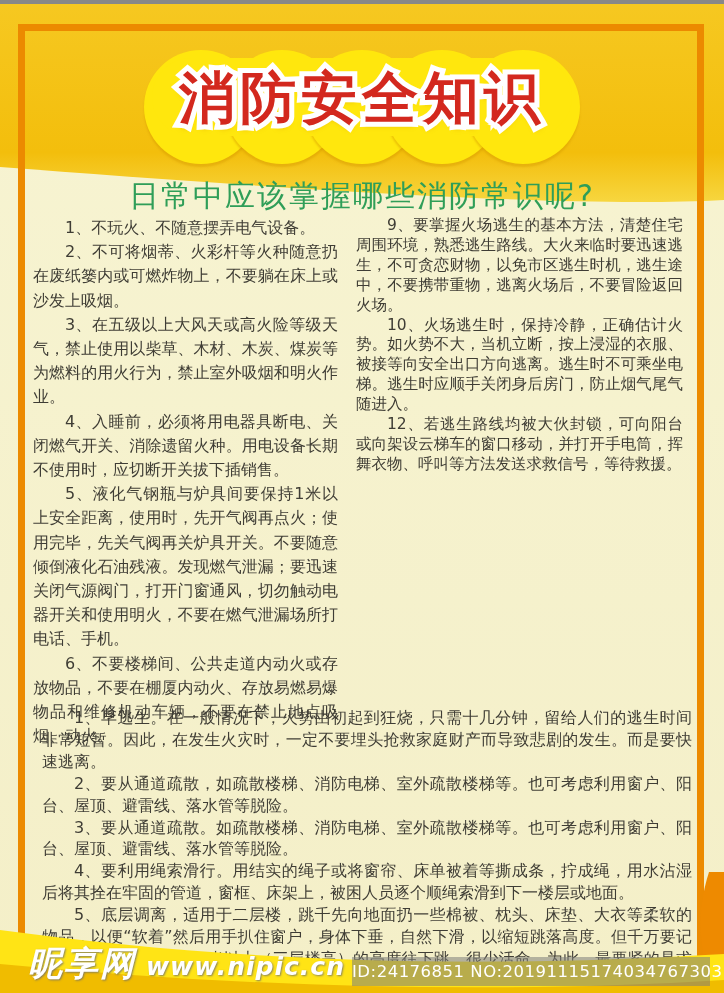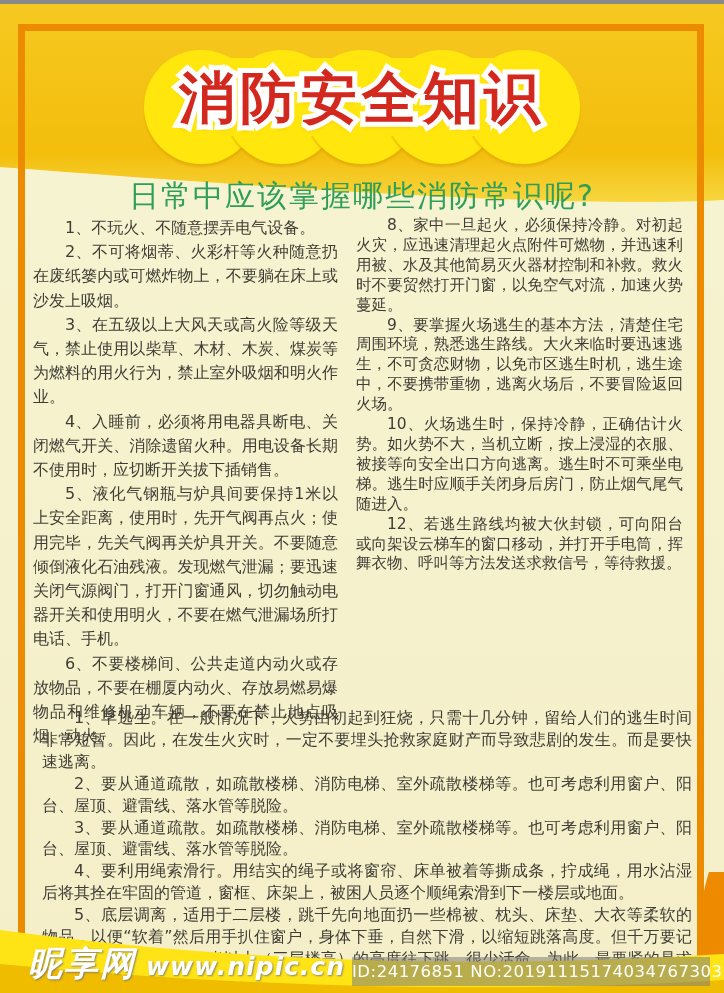--- a/index.html
+++ b/index.html
@@ -123,21 +123,20 @@
   <div class="columns">
     <div class="col-left">
       <p class="tip">1、不玩火、不随意摆弄电气设备。</p>
       <p class="tip">2、不可将烟蒂、火彩杆等火种随意扔在废纸篓内或可燃炸物上，不要躺在床上或沙发上吸烟。</p>
       <p class="tip">3、在五级以上大风天或高火险等级天气，禁止使用以柴草、木材、木炭、煤炭等为燃料的用火行为，禁止室外吸烟和明火作业。</p>
       <p class="tip">4、入睡前，必须将用电器具断电、关闭燃气开关、消除遗留火种。用电设备长期不使用时，应切断开关拔下插销售。</p>
       <p class="tip">5、液化气钢瓶与炉具间要保持1米以上安全距离，使用时，先开气阀再点火；使用完毕，先关气阀再关炉具开关。不要随意倾倒液化石油残液。发现燃气泄漏；要迅速关闭气源阀门，打开门窗通风，切勿触动电器开关和使用明火，不要在燃气泄漏场所打电话、手机。</p>
       <p class="tip">6、不要楼梯间、公共走道内动火或存放物品，不要在棚厦内动火、存放易燃易爆物品和维修机动车辆，不要在禁止地点吸烟、动火。</p>
     </div>
     <div class="col-right">
-      <p class="tip">8、家中一旦起火，必须保持冷静。对初起火灾，应迅速清理起火点附件可燃物，并迅速利用被、水及其他简易灭火器材控制和补救。救火时不要贸然打开门窗，以免空气对流，加速火势蔓延。</p>
       <p class="tip">9、要掌握火场逃生的基本方法，清楚住宅周围环境，熟悉逃生路线。大火来临时要迅速逃生，不可贪恋财物，以免市区逃生时机，逃生途中，不要携带重物，逃离火场后，不要冒险返回火场。</p>
       <p class="tip">10、火场逃生时，保持冷静，正确估计火势。如火势不大，当机立断，按上浸湿的衣服、被接等向安全出口方向逃离。逃生时不可乘坐电梯。逃生时应顺手关闭身后房门，防止烟气尾气随进入。</p>
       <p class="tip">12、若逃生路线均被大伙封锁，可向阳台或向架设云梯车的窗口移动，并打开手电筒，挥舞衣物、呼叫等方法发送求救信号，等待救援。</p>
     </div>
   </div>
 
   <div class="bottom-tips">
     <p class="tip">1、早逃生。在一般情况下，火势由初起到狂烧，只需十几分钟，留给人们的逃生时间非常短暂。因此，在发生火灾时，一定不要埋头抢救家庭财产而导致悲剧的发生。而是要快速逃离。</p>
     <p class="tip">2、要从通道疏散，如疏散楼梯、消防电梯、室外疏散楼梯等。也可考虑利用窗户、阳台、屋顶、避雷线、落水管等脱险。</p>
     <p class="tip">3、要从通道疏散。如疏散楼梯、消防电梯、室外疏散楼梯等。也可考虑利用窗户、阳台、屋顶、避雷线、落水管等脱险。</p>

